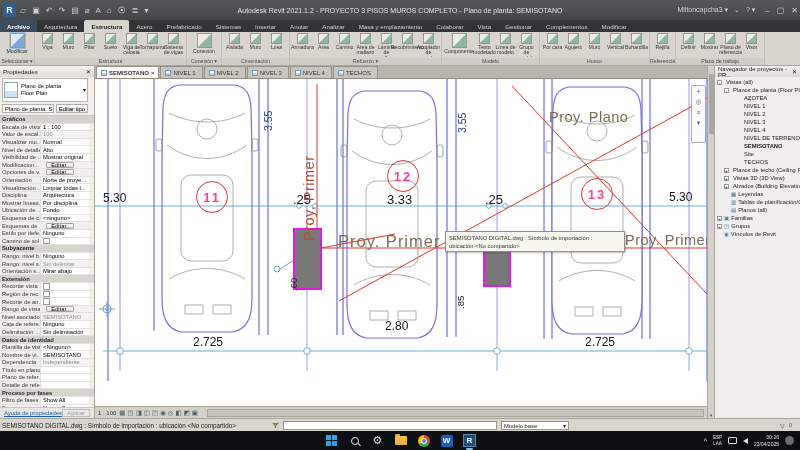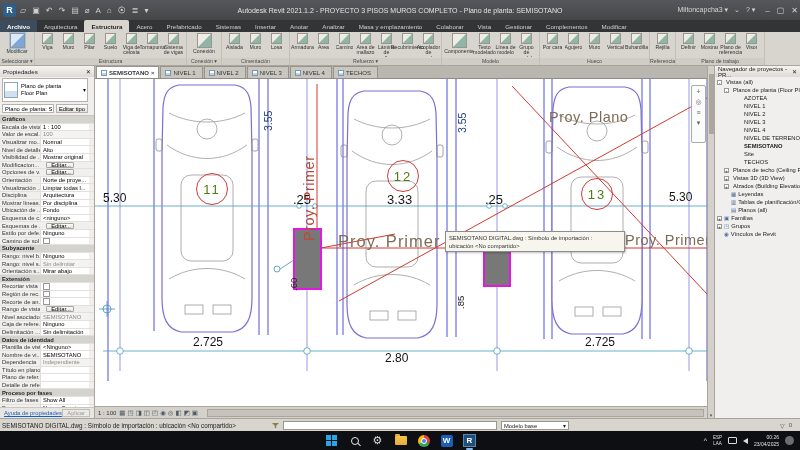--- a/index.html
+++ b/index.html
@@ -69,21 +69,21 @@
   .drawwrap{flex:1;position:relative;background:#fff;overflow:hidden}
   .drawwrap svg{position:absolute;left:0;top:0}
   .cl{position:absolute;white-space:nowrap}
   .dim-lg{font-size:12px;color:#151515}
   .dim-md{font-size:13px;color:#151515}
   .dim-rot{font-size:10.5px;color:#24407e;transform:rotate(-90deg);transform-origin:0 0}
   .dim-rot-sm{font-size:9.5px;color:#222;transform:rotate(-90deg);transform-origin:0 0}
   .proj-rot{font-size:14.5px;color:#b84a35;transform:rotate(-90deg);transform-origin:0 0;letter-spacing:0.5px}
   .proj-lg{font-size:16.5px;color:#7d6c55;letter-spacing:1px}
   .proj-md{font-size:14.5px;color:#7d6c55;letter-spacing:0.5px}
-  .stall{position:absolute;width:32px;height:32px;border:1.6px solid #cf3b3b;border-radius:50%;display:flex;align-items:center;justify-content:center;font-size:13px;font-weight:normal;color:#4d7c0f;letter-spacing:2px;background:rgba(255,255,255,0.0)}
+  .stall{position:absolute;width:32px;height:32px;border:1.6px solid #cf3b3b;border-radius:50%;display:flex;align-items:center;justify-content:center;font-size:13px;font-weight:bold;color:#ec4899;letter-spacing:2px;background:rgba(255,255,255,0.0)}
   .cantip{position:absolute;left:350px;top:152px;width:180px;height:21px;background:#f7f6ee;border:0.5px solid #8c8c8c;box-shadow:1px 1px 2px rgba(0,0,0,.25);font-size:5.8px;color:#333;padding:2px 3px;line-height:1.4;z-index:5}
   .navbar{position:absolute;left:596px;top:6px;width:15px;height:58px;background:#fbfbfb;border:0.5px solid #aaa;border-radius:2px;display:flex;flex-direction:column;align-items:center;gap:3px;padding-top:2px;font-size:7px;color:#666;z-index:4}
   .controlbar{height:12px;background:#d4d1cb;border-top:1px solid #a9a59d;display:flex;align-items:center;gap:3px;padding:0 3px;font-size:6px;color:#333}
   .cbicons{display:flex;gap:2px;font-size:6.5px;color:#4a5a66}
   .hscroll{flex:1;height:8px;background:#c6c3bd;border:0.5px solid #a9a59d;margin-left:6px}
 
   
   .vscroll{width:7px;background:#d4d1cb;border-left:1px solid #a9a59d;display:flex;flex-direction:column;justify-content:space-between;align-items:center;font-size:5px;color:#555}
   .vthumb{width:5px;height:60px;background:#aaa79f;margin-top:8px}
 
@@ -731,34 +731,34 @@
           <rect x="389" y="169" width="26" height="38" fill="#787878" stroke="#e316e3" stroke-width="2"></rect>
         </svg>
 
         <div>
           <div class="cl dim-lg" style="left: 8px; top: 112px;">5.30</div>
             <div class="cl dim-lg" style="left: 574px; top: 111px;">5.30</div>
             <div class="cl dim-md" style="left: 198px; top: 113px;">.25</div>
             <div class="cl dim-md" style="left: 292px; top: 113px;">3.33</div>
             <div class="cl dim-md" style="left: 390px; top: 113px;">.25</div>
             <div class="cl dim-lg" style="left: 98px; top: 256px;">2.725</div>
-            <div class="cl dim-lg" style="left: 290px; top: 272px;">2.80</div>
+            <div class="cl dim-lg" style="left: 290px; top: 240px;">2.80</div>
             <div class="cl dim-lg" style="left: 490px; top: 256px;">2.725</div>
             <div class="cl dim-rot" style="left: 167px; top: 52px;">3.55</div>
             <div class="cl dim-rot" style="left: 361px; top: 54px;">3.55</div>
             <div class="cl dim-rot-sm" style="left: 193px; top: 212px;">.60</div>
             <div class="cl dim-rot-sm" style="left: 360px; top: 230px;">.85</div>
             <div class="cl proj-rot" style="left: 206px; top: 162px;">Proy. Primer</div>
             <div class="cl proj-lg" style="left: 243px; top: 153px;">Proy. Primer Piso</div>
             <div class="cl proj-md" style="left: 454px; top: 30px;">Proy. Plano</div>
             <div class="cl proj-md" style="left: 530px; top: 153px;">Proy. Primer</div>
         </div>
 
         <div>
-          <div class="stall" style="left: 101px; top: 94px;">11</div>
+          <div class="stall" style="left: 101px; top: 102px;">11</div>
             <div class="stall" style="left: 292px; top: 81px;">12</div>
             <div class="stall" style="left: 486px; top: 99px;">13</div>
         </div>
 
         <div class="cantip">
           <div>SEMISOTANO DIGITAL.dwg : Símbolo de importación :</div>
           <div>ubicación &lt;No compartido&gt;</div>
         </div>
 
         <div class="navbar">

